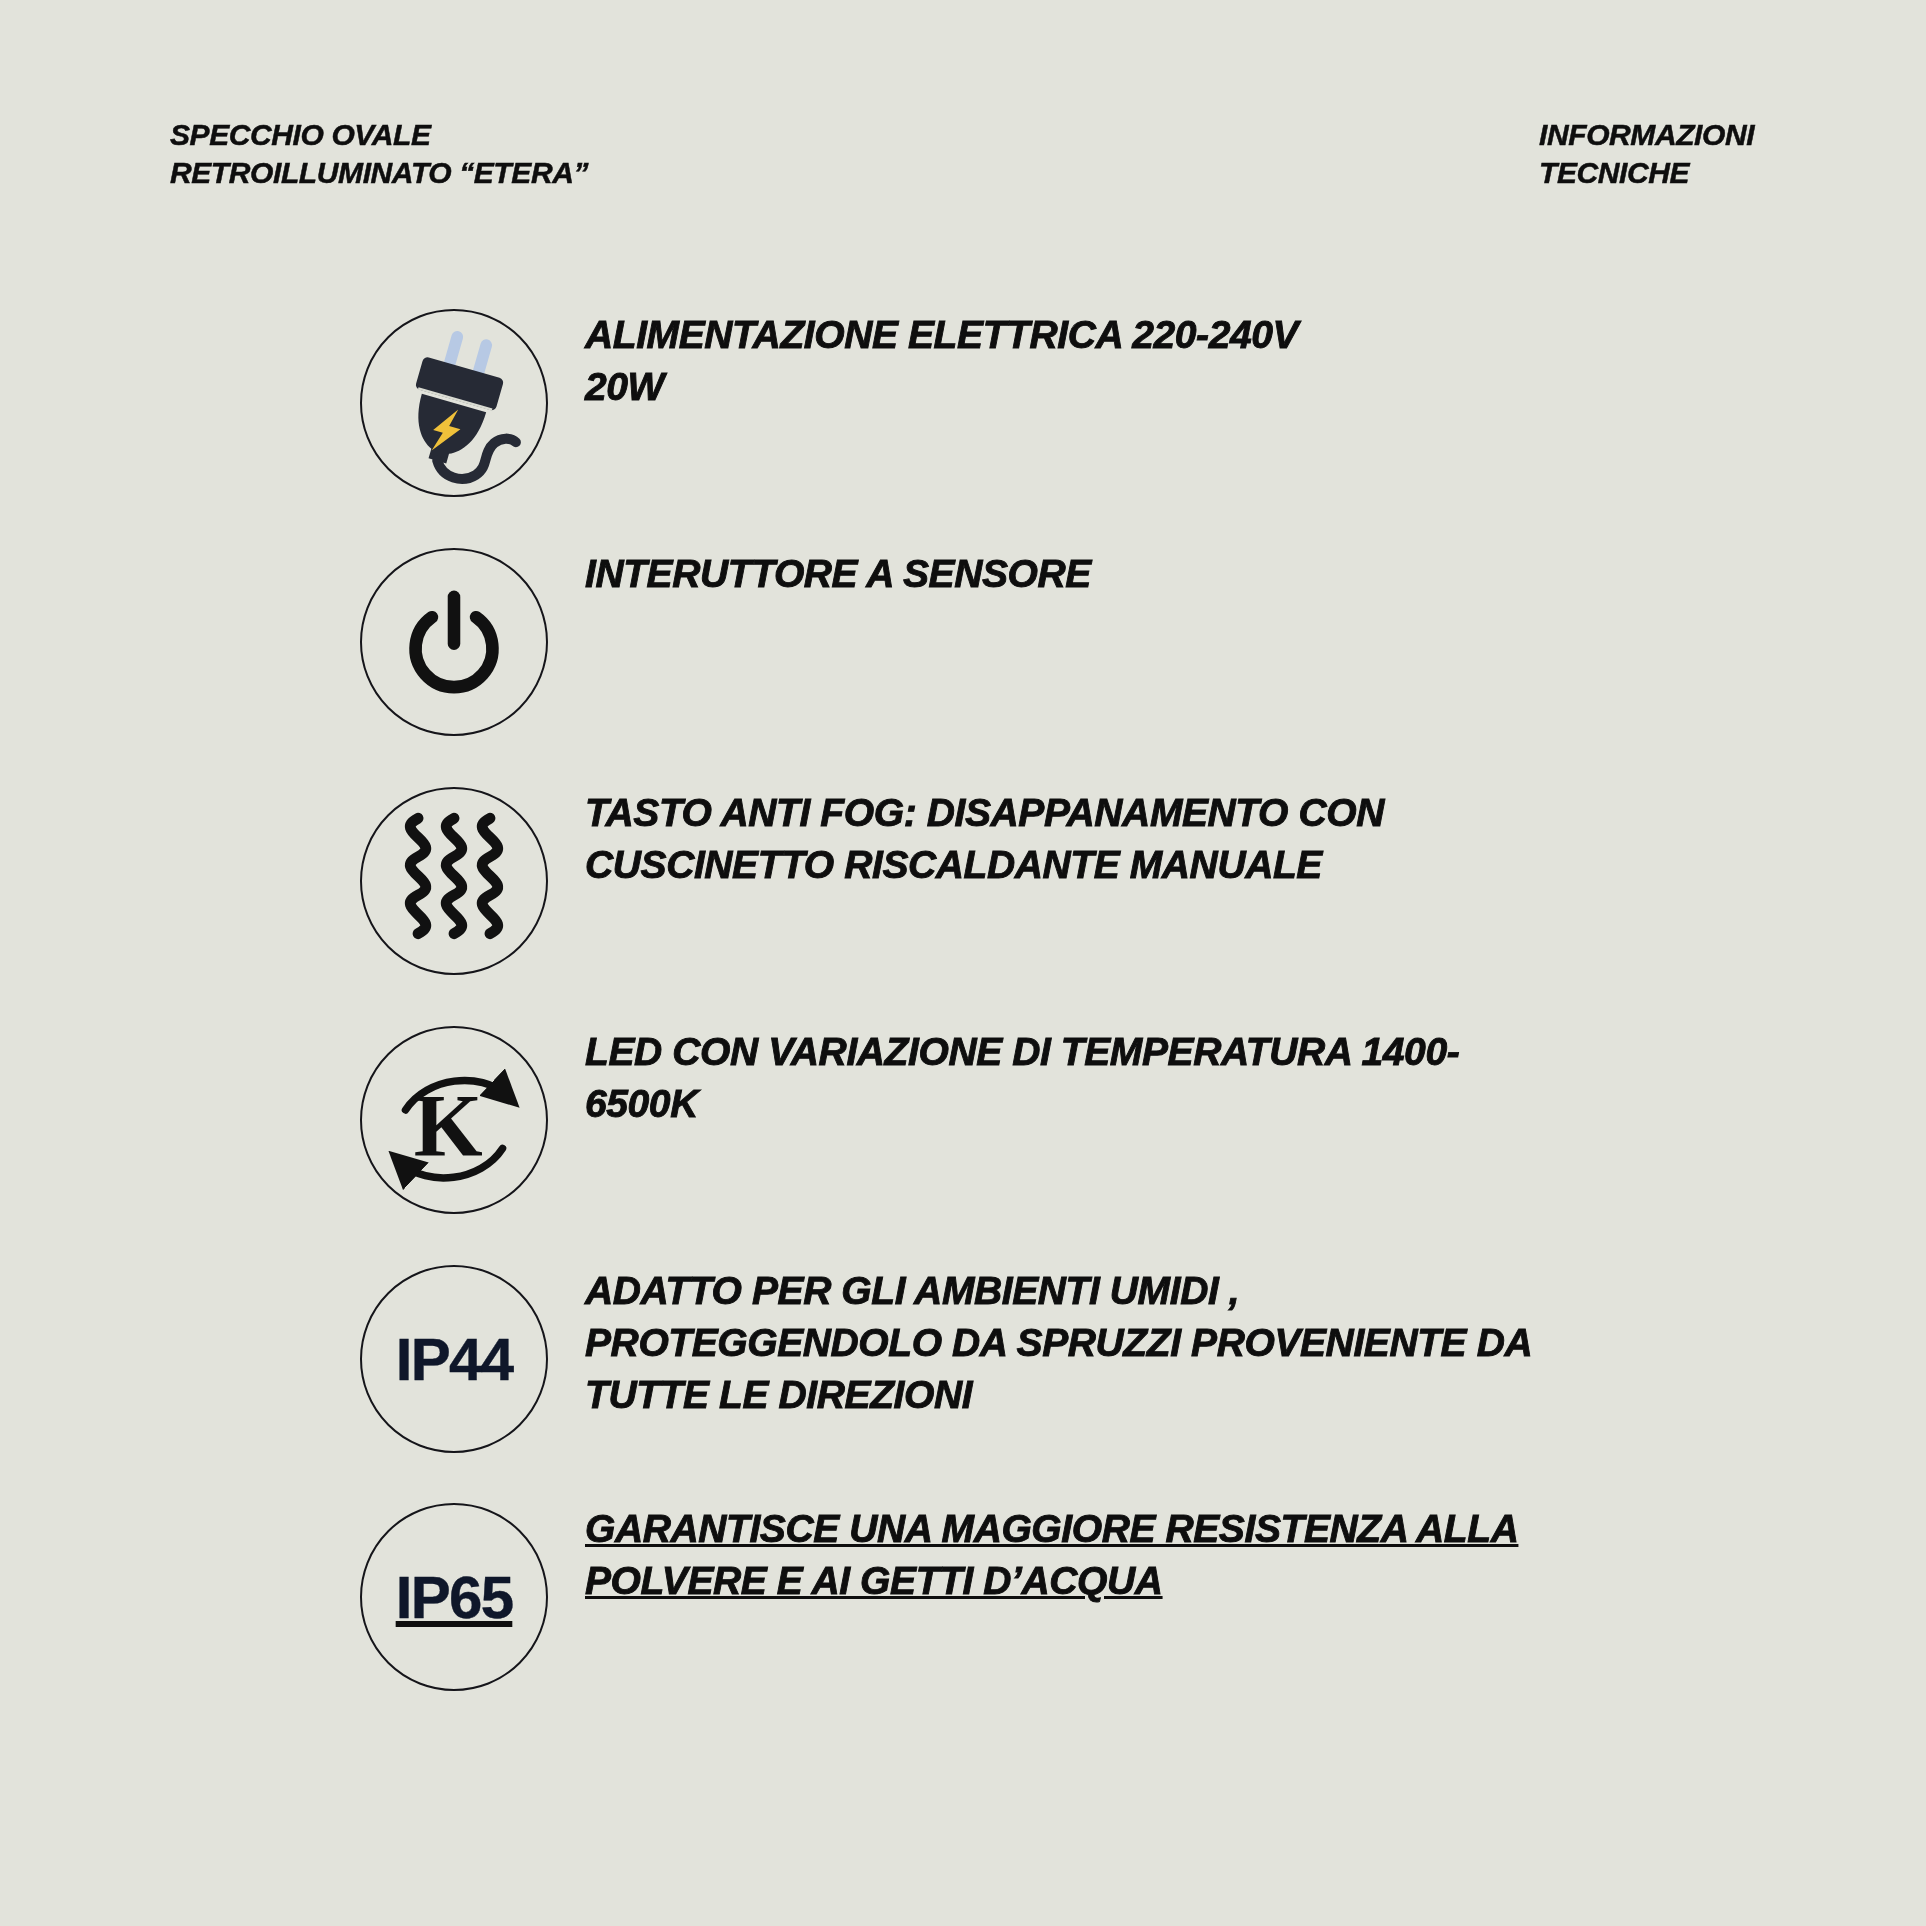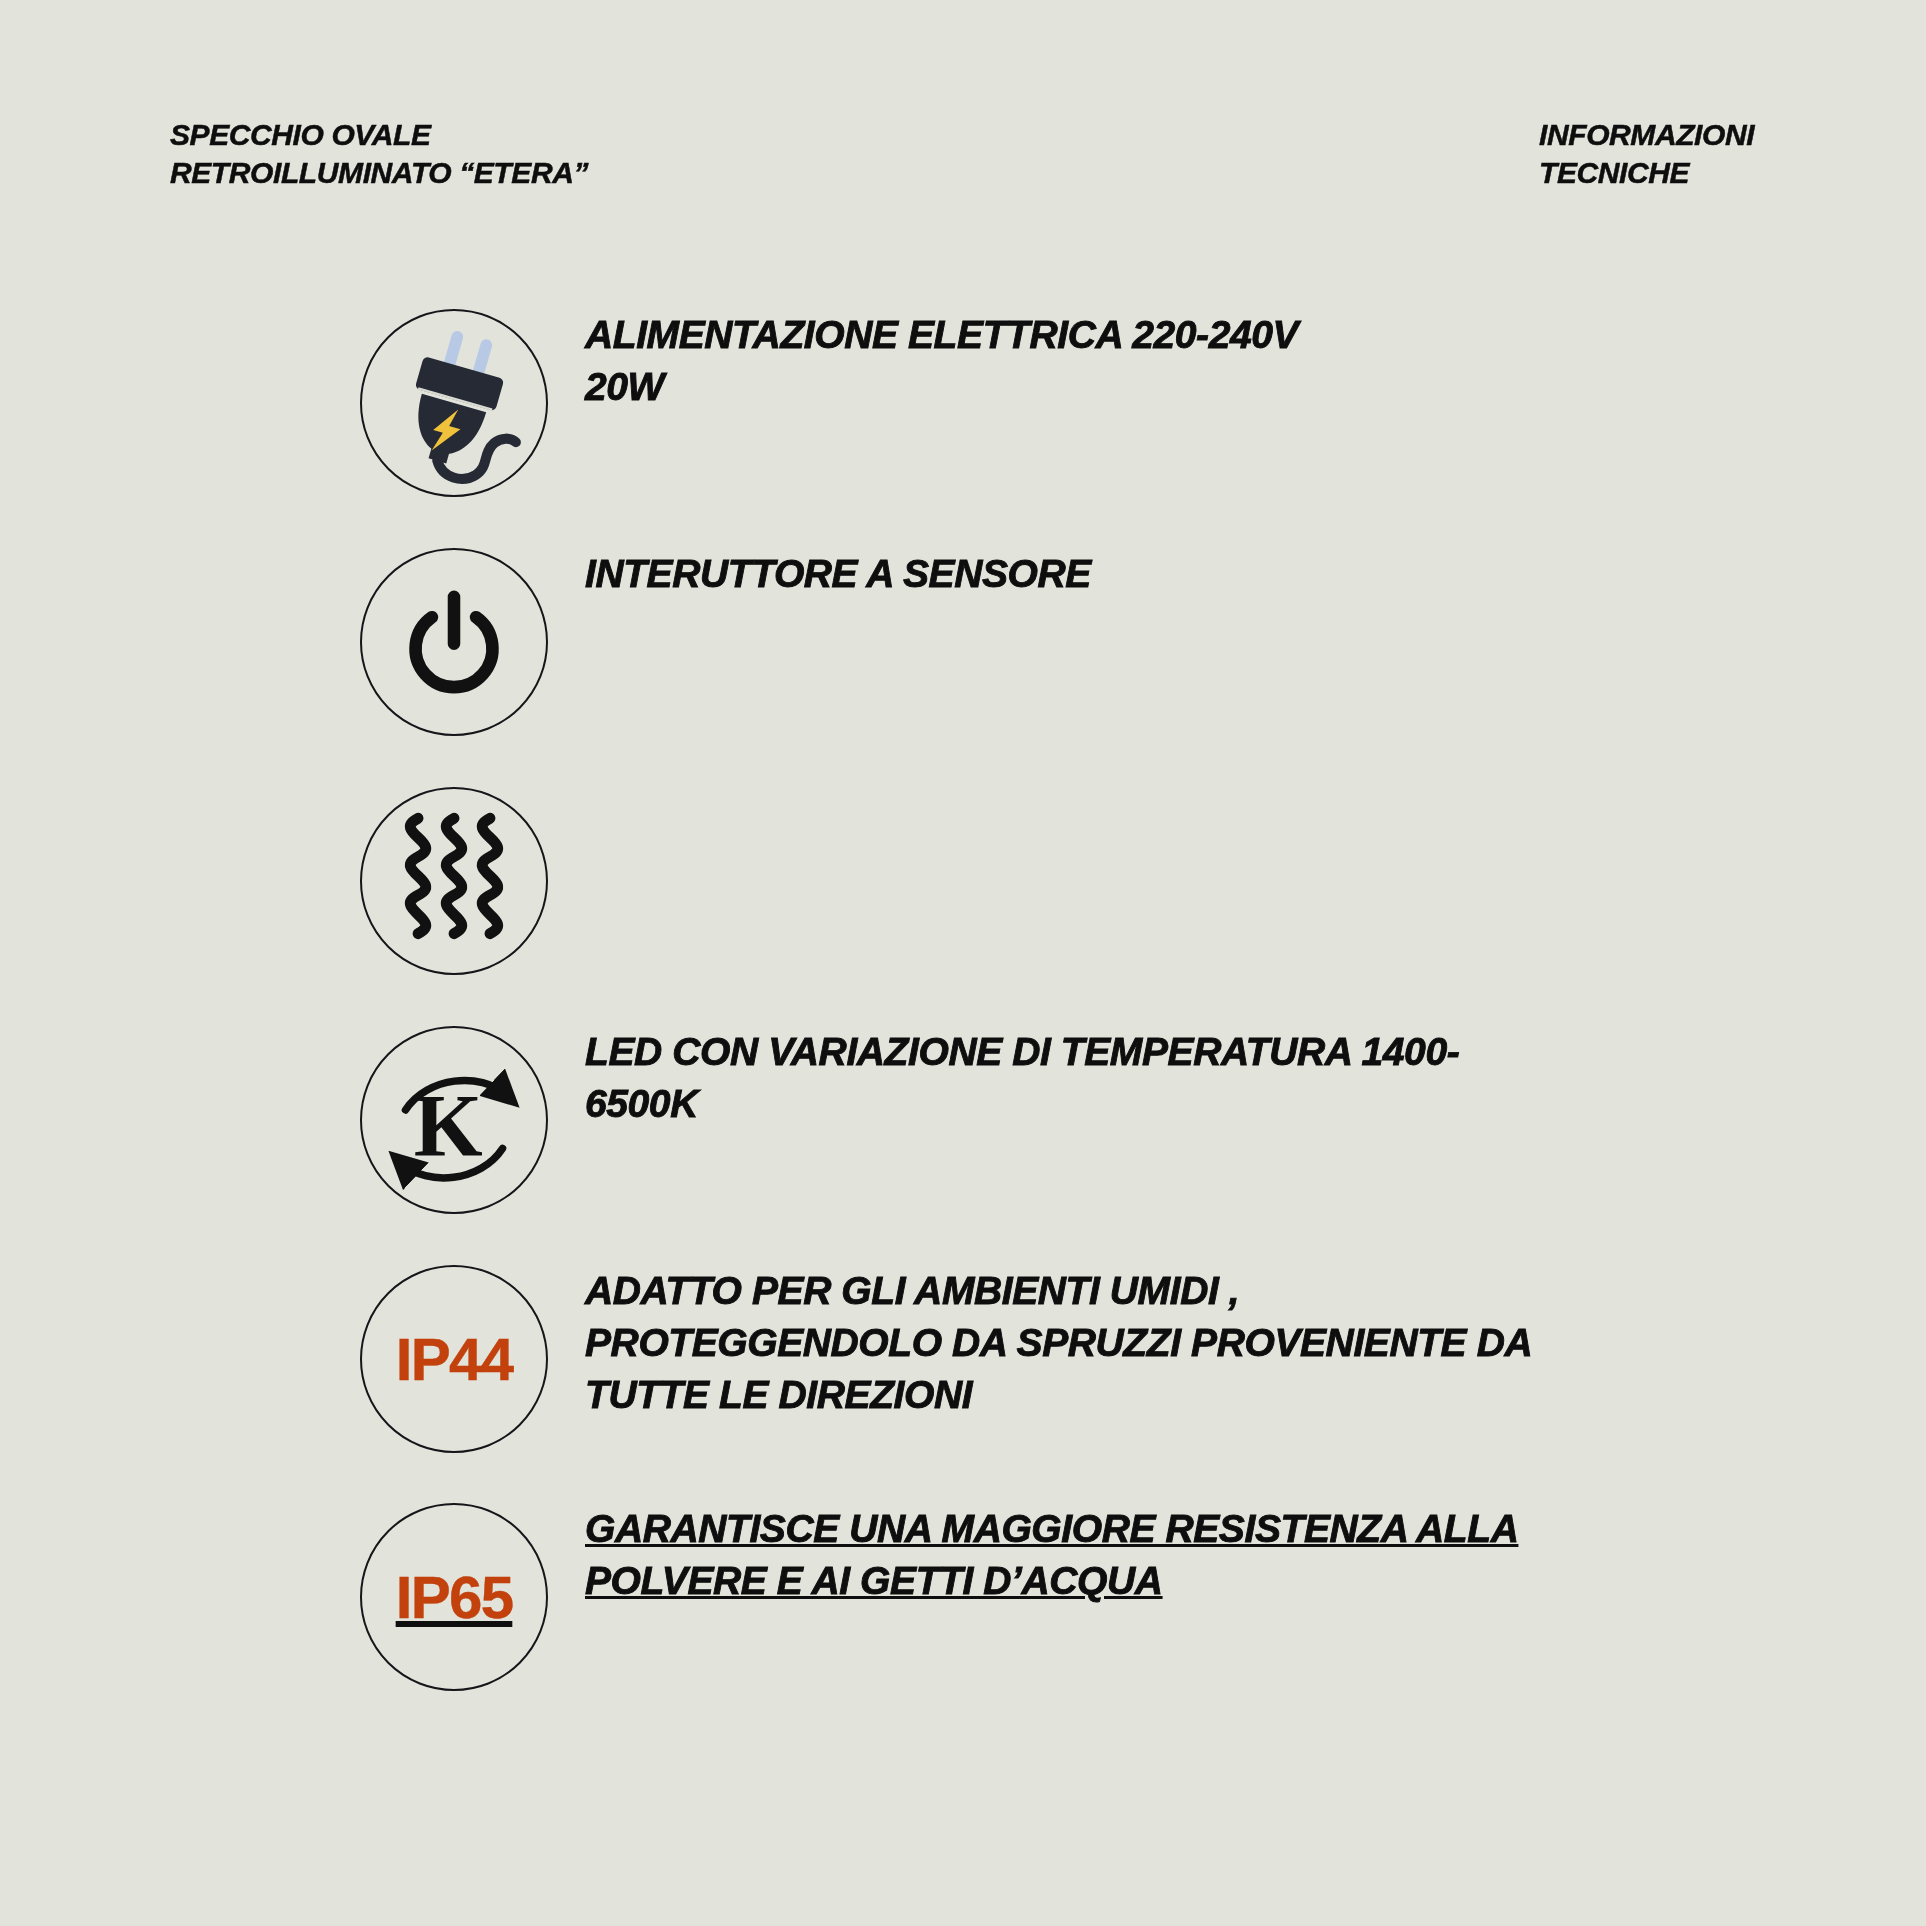--- a/index.html
+++ b/index.html
@@ -29,21 +29,21 @@
   }
   .circle {
     flex:0 0 auto; box-sizing:border-box;
     width:188px; height:188px;
     border:2.1px solid #15151a; border-radius:50%;
     display:flex; align-items:center; justify-content:center;
   }
   .circle svg { display:block; }
   .badge {
     font-size:60px; font-weight:bold; font-style:normal;
-    letter-spacing:-1.7px; color:#c2410c;
+    letter-spacing:-1.7px; color:#0f172a;
     -webkit-text-stroke:0.4px currentColor;
   }
   .lines {
     font-size:39px; line-height:52px;
     font-weight:bold; font-style:italic;
     letter-spacing:-0.4px;
     -webkit-text-stroke:0.9px currentColor;
     white-space:nowrap;
   }
 </style>
@@ -96,20 +96,24 @@
       <div class="row" style="top: 881px;">
     <div class="circle">
     <svg width="188" height="188" viewBox="0 0 220 220">
       <g stroke="#111111" stroke-width="13" fill="none" stroke-linecap="round">
         <path d="M 67 35 c -32 16 32 30 0 46 c -32 16 32 30 0 46 c -32 16 32 30 0 46"></path>
         <path d="M 110 35 c -32 16 32 30 0 46 c -32 16 32 30 0 46 c -32 16 32 30 0 46"></path>
         <path d="M 153 35 c -32 16 32 30 0 46 c -32 16 32 30 0 46 c -32 16 32 30 0 46"></path>
       </g>
     </svg>
         </div>
+    <div class="lines">
+          <div>TASTO ANTI FOG: DISAPPANAMENTO CON</div>
+          <div>CUSCINETTO RISCALDANTE MANUALE</div>
+        </div>
   </div>
       <div class="row" style="top: 1120px;">
     <div class="circle">
     <svg width="188" height="188" viewBox="0 0 220 220">
       <defs>
         <marker id="kh" markerWidth="5" markerHeight="5" viewBox="0 0 10 10" refX="5" refY="5" orient="auto-start-reverse">
           <path d="M0 0 L10 5 L0 10 z" fill="#111111"></path>
         </marker>
       </defs>
       <path d="M 52 98 C 78 58 142 52 172 80" stroke="#111111" stroke-width="9" fill="none" stroke-linecap="round" marker-end="url(#kh)"></path>

